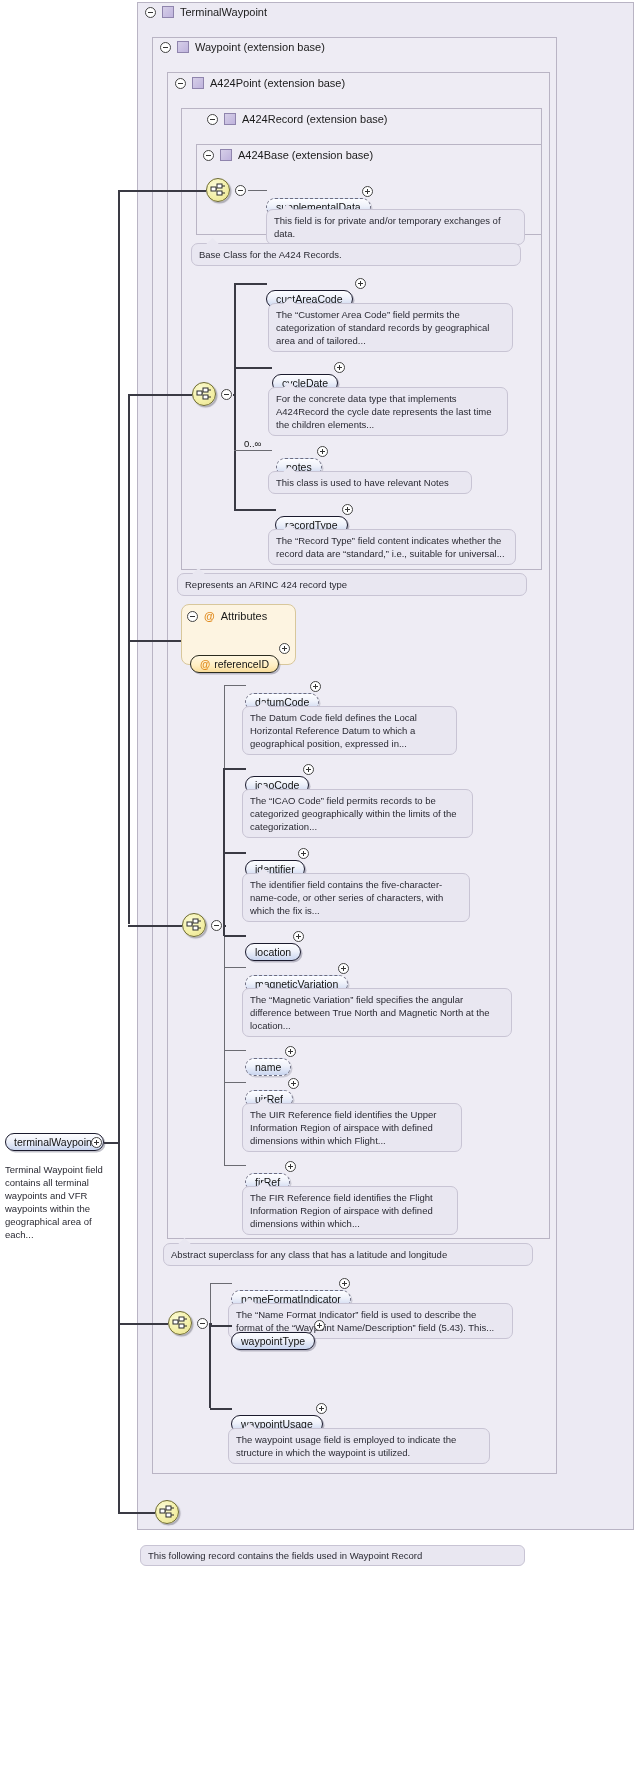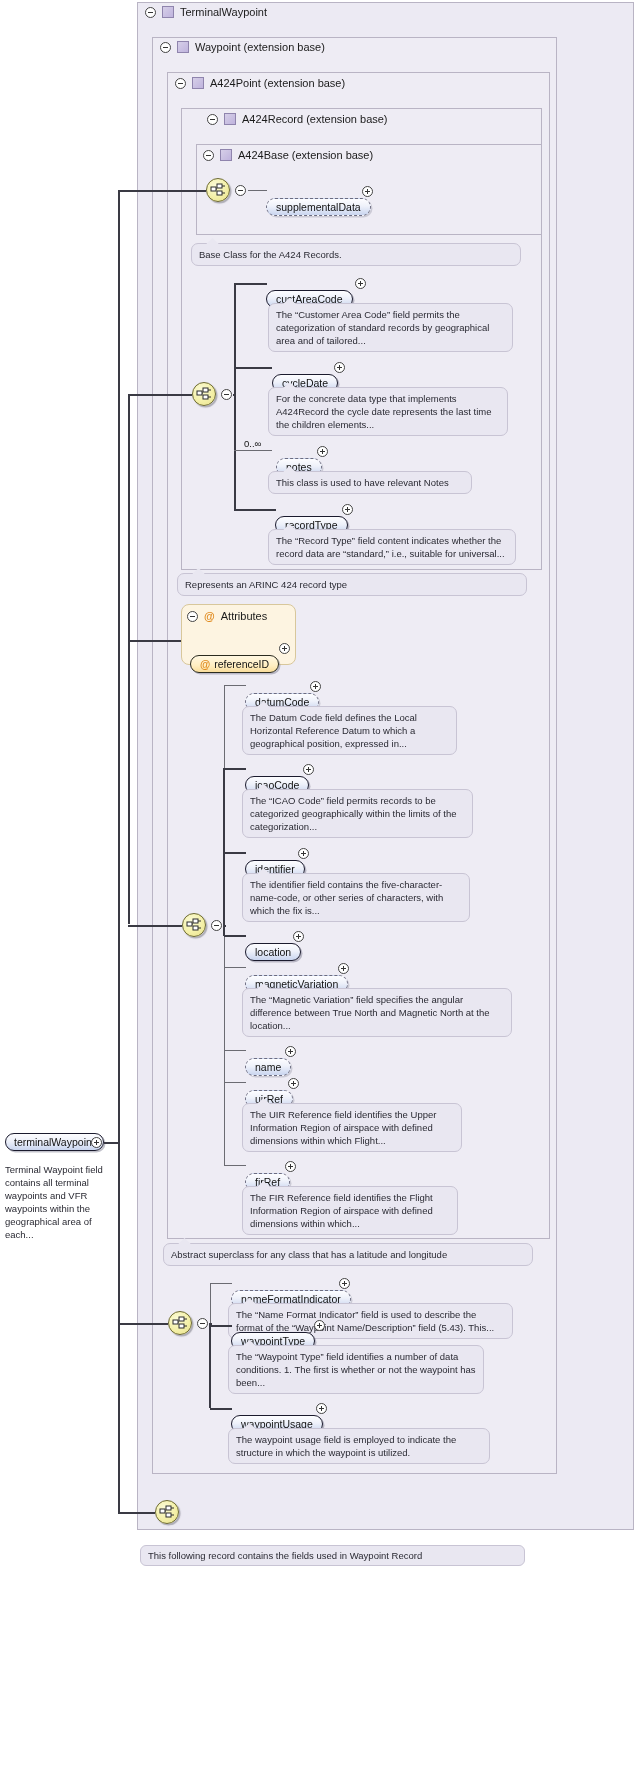--- a/index.html
+++ b/index.html
@@ -240,20 +240,23 @@
       <rect x="7" y="8" width="5" height="4" fill="#fff" stroke="#2d2d2d" stroke-width="1"></rect>
       <path d="M6 6 H7 M12 3 H15 M12 10 H15" stroke="#2d2d2d" stroke-width="1" fill="none"></path>
     </svg>
   </div>
   <div class="tog" style="position:absolute; left:235px; top:185px;"></div>
   <div class="ln h" style="left:248px; top:190px; width:19px;"></div>
   <div class="el opt" style="left:266px; top:182px;">
     <span>supplementalData</span>
   </div>
   <div class="tog plus" style="position:absolute; left:362px; top:186px;"></div>
+  <div class="doc" style="left:266px; top:209px; width:259px;">
+    <span>This field is for private and/or temporary exchanges of data.</span>
+  </div>
 
   <div class="doc" style="left:191px; top:243px; width:330px;">
     <span>Base Class for the A424 Records.</span>
   </div>
 
   <div class="seq" style="left:192px; top:382px;">
     <svg width="18" height="16" viewBox="0 0 18 16">
       <rect x="1" y="4" width="5" height="4" fill="#fff" stroke="#2d2d2d" stroke-width="1"></rect>
       <rect x="7" y="1" width="5" height="4" fill="#fff" stroke="#2d2d2d" stroke-width="1"></rect>
       <rect x="7" y="8" width="5" height="4" fill="#fff" stroke="#2d2d2d" stroke-width="1"></rect>
@@ -426,23 +429,20 @@
   <div class="tog plus" style="position:absolute; left:339px; top:1278px;"></div>
   <div class="doc" style="left:228px; top:1303px; width:285px;">
     <span>The “Name Format Indicator” field is used to describe the format of the “Waypoint Name/Description” field (5.43). This...</span>
   </div>
 
   <div class="ln thick h" style="left:210px; top:1325px; width:22px;"></div>
   <div class="el" style="left:231px; top:1316px;">
     <span>waypointType</span>
   </div>
   <div class="tog plus" style="position:absolute; left:314px; top:1320px;"></div>
-  <div class="doc" style="left:228px; top:1345px; width:256px;">
-    <span>The “Waypoint Type” field identifies a number of data conditions. 1. The first is whether or not the waypoint has been...</span>
-  </div>
 
   <div class="ln thick h" style="left:210px; top:1408px; width:22px;"></div>
   <div class="el" style="left:231px; top:1399px;">
     <span>waypointUsage</span>
   </div>
   <div class="tog plus" style="position:absolute; left:316px; top:1403px;"></div>
   <div class="doc" style="left:228px; top:1428px; width:262px;">
     <span>The waypoint usage field is employed to indicate the structure in which the waypoint is utilized.</span>
   </div>
 

